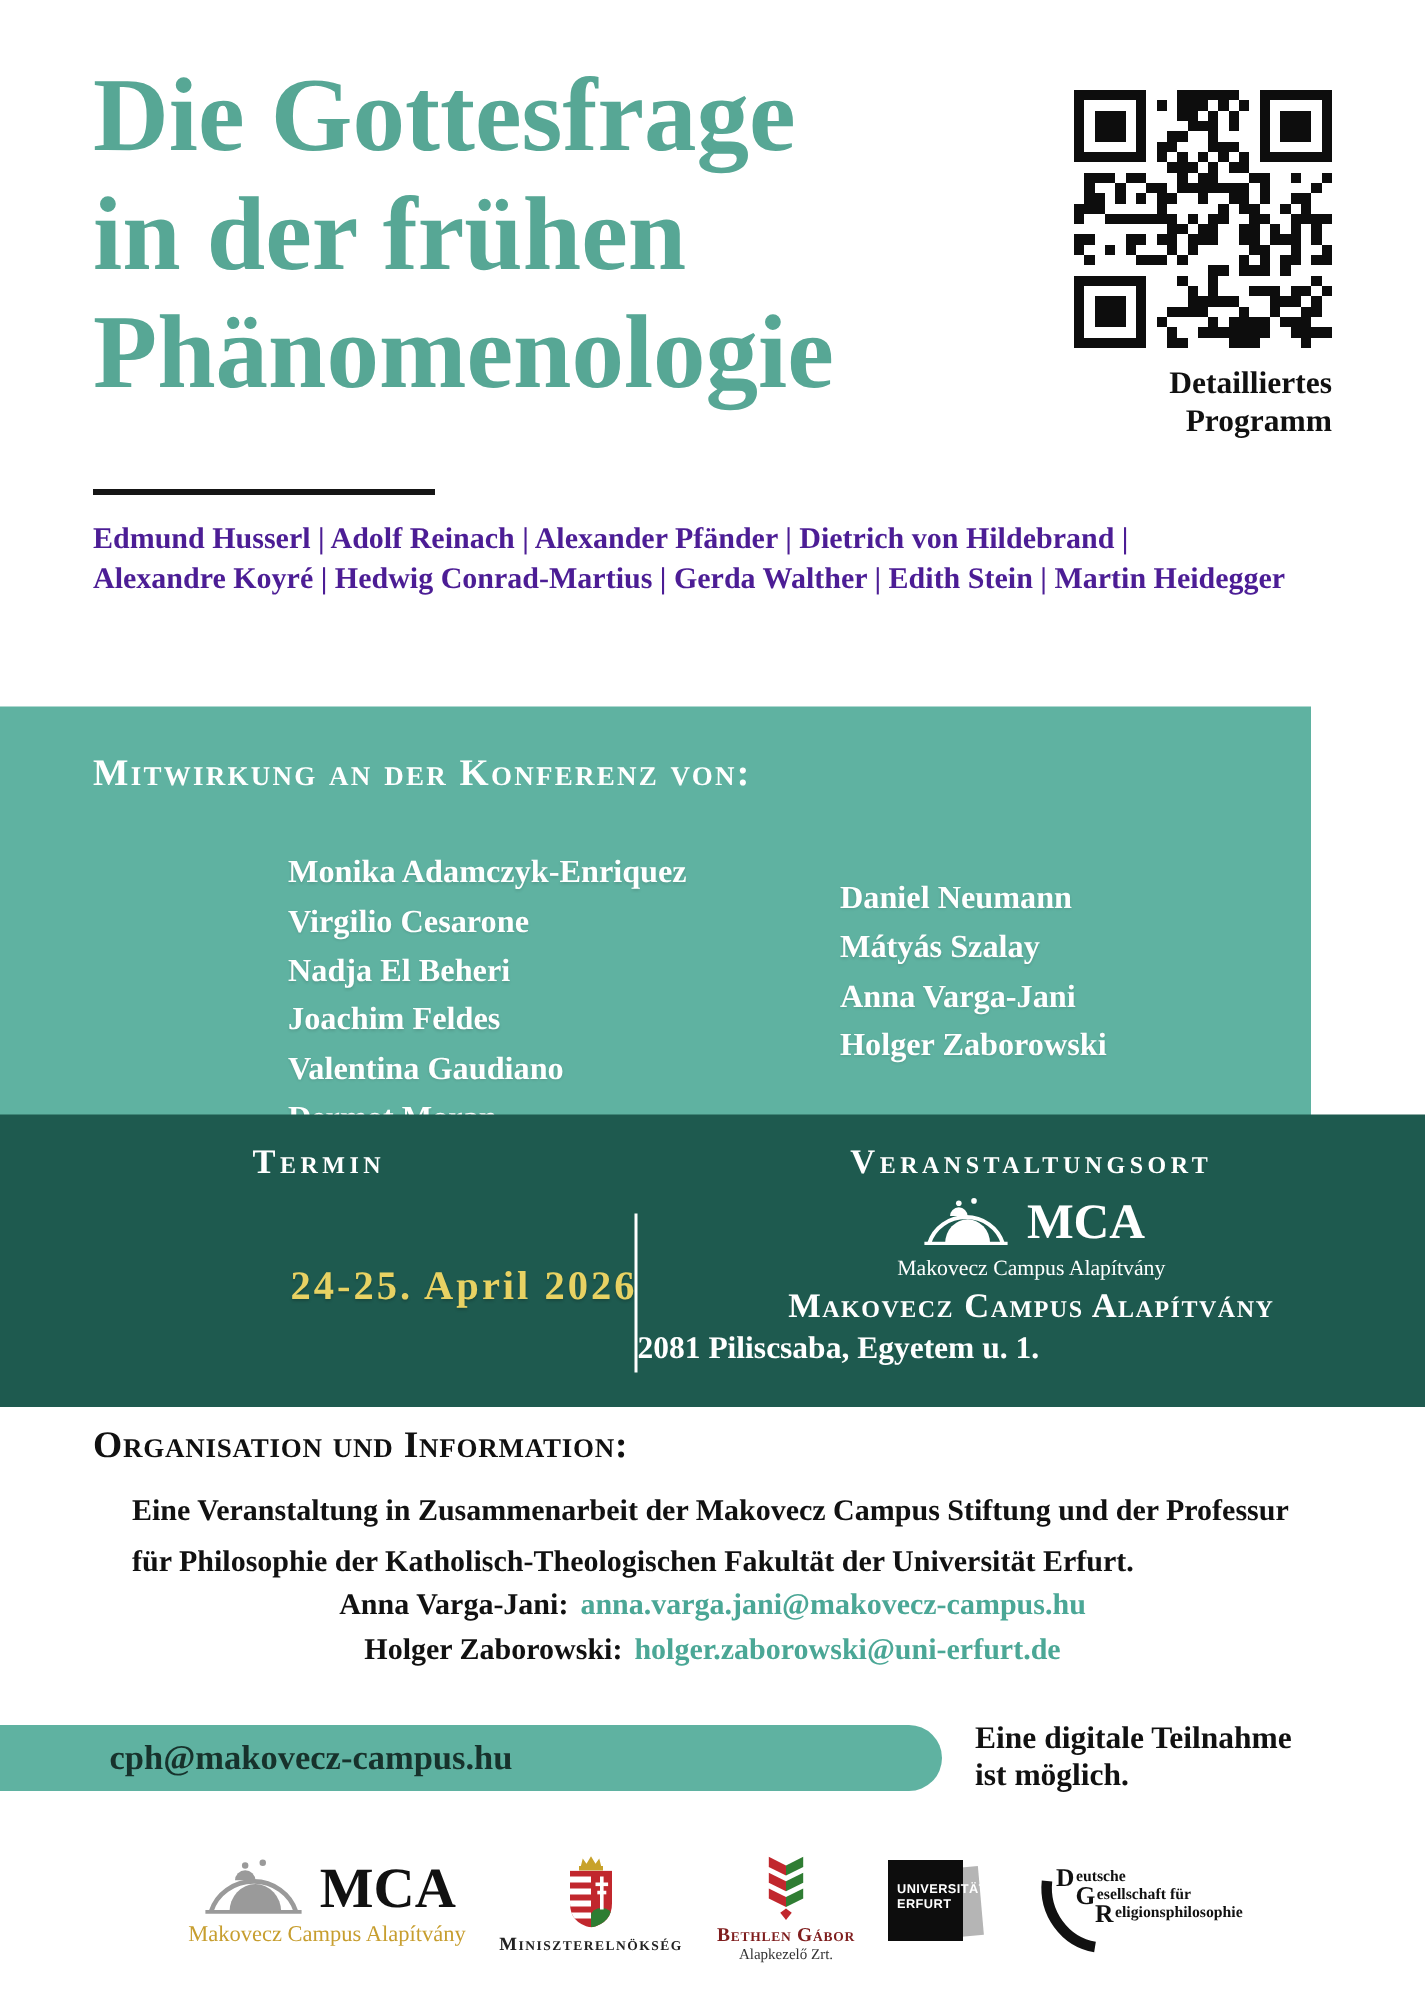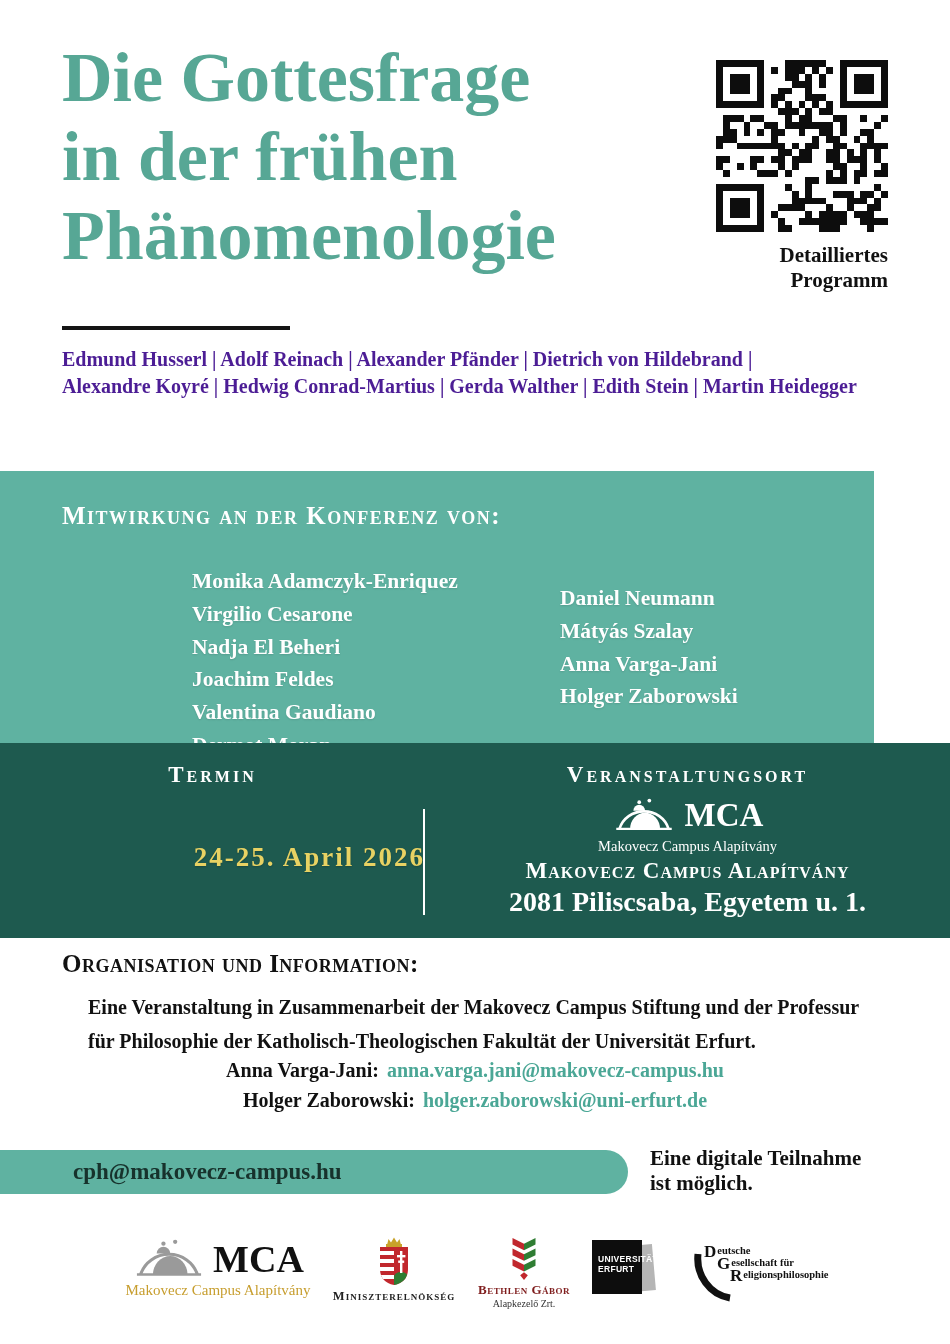--- a/index.html
+++ b/index.html
@@ -49,22 +49,22 @@
               text-shadow:0 1px 2px rgba(0,0,0,0.2);}
   .event-divider{position:absolute;left:423px;top:66px;width:2px;height:106px;background:#fff;}
   .venue-logo{position:absolute;left:0;top:52px;width:100%;display:flex;
               align-items:center;justify-content:center;gap:9px;}
   .venue-logo svg{width:64px;height:40px;color:#fff;}
   .venue-logo-abbr{font-size:33px;font-weight:700;color:#fff;line-height:1;}
   .venue-logo-sub{position:absolute;left:0;top:95px;width:100%;text-align:center;
                   font-size:14.5px;color:#fff;}
   .venue-name{position:absolute;left:0;top:115px;width:100%;text-align:center;
               font-variant:small-caps;font-weight:700;font-size:23px;letter-spacing:1px;}
-  .venue-address{position:absolute;left:0;top:143px;width:100%;text-align:center;
-                 font-weight:700;font-size:28px;}
+  .venue-address{position:absolute;left:0;top:143px;width:100%;
+                 font-weight:700;font-size:21px;}
 
   
   .org-heading{position:absolute;left:62px;top:950px;font-variant:small-caps;
                font-weight:700;font-size:25px;letter-spacing:0.5px;color:#111;}
   .org-desc{position:absolute;left:88px;top:990px;width:788px;font-size:20px;
             font-weight:700;line-height:34px;color:#111;}
   .contact-line{position:absolute;left:0;width:950px;text-align:center;font-size:20px;
                 font-weight:700;color:#111;}
   .contact-1{top:1059px;}
   .contact-2{top:1089px;}

